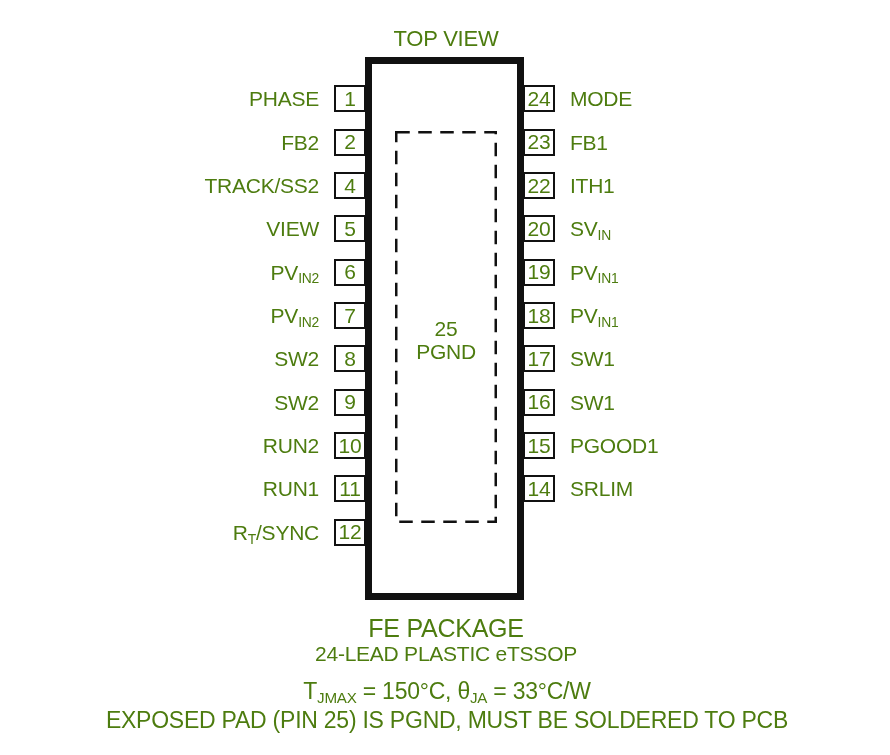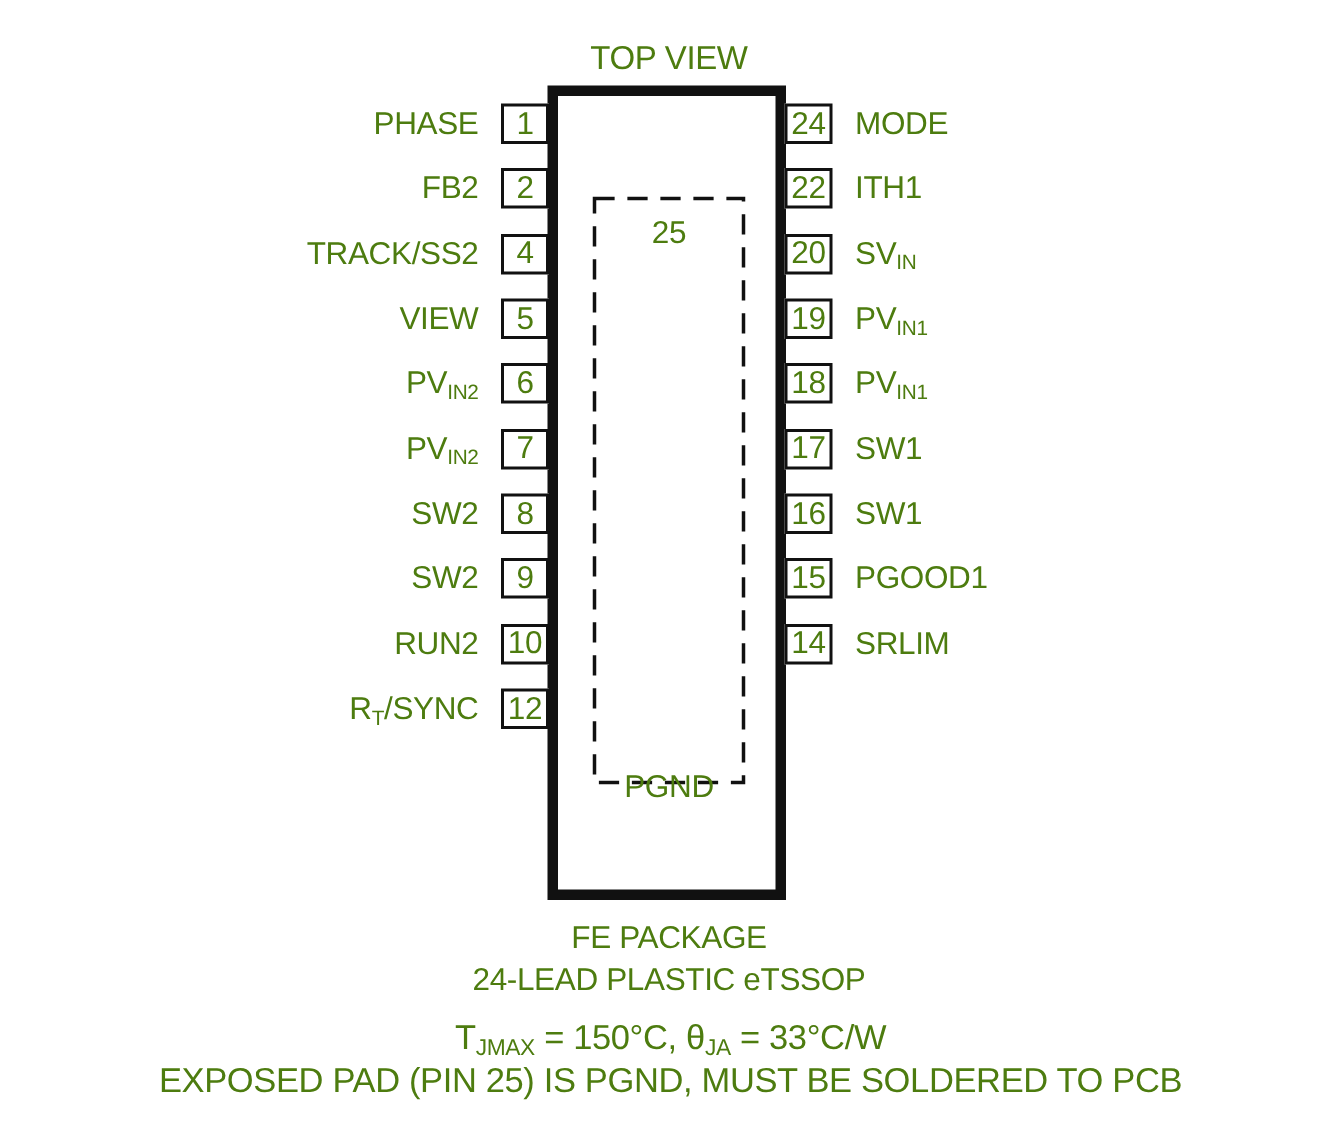--- a/index.html
+++ b/index.html
@@ -39,36 +39,36 @@
     height: 392px;
   }
   .pad-outline { position: absolute; left: 0; top: 0; }
   .pad-text {
     position: absolute;
     left: 0; top: 0;
     width: 100%; height: 100%;
     display: flex;
     flex-direction: column;
     align-items: center;
-    justify-content: space-between;
+    justify-content: center;
     transform: translateY(13px);
     font-size: 21px;
     line-height: 23px;
     text-align: center;
   }
   .pins {
     position: absolute;
     top: 69px;
   }
   .pins-left { left: 0; width: 366px; }
   .pins-right { left: 523px; width: 367px; }
   .pin-row {
     height: 43.35px;
     display: flex;
-    align-items: flex-start;
+    align-items: flex-end;
     gap: 15px;
   }
   .pin-row.left  { justify-content: flex-end; }
   .pin-row.right { justify-content: flex-start; }
   .pin-box {
     width: 32px;
     height: 27px;
     box-sizing: border-box;
     border: 2.5px solid #111111;
     background: #ffffff;
@@ -89,21 +89,21 @@
     top: 0.27em;
     display: inline-block;
     line-height: 1;
   }
   .caption, .note {
     position: absolute;
     transform: translateX(-50%);
     white-space: nowrap;
     text-align: center;
   }
-  .cap1 { left: 446px; top: 614px; font-size: 21px; }
+  .cap1 { left: 446px; top: 614px; font-size: 25px; }
   .cap2 { left: 446px; top: 642px; font-size: 21px; }
   .note1 { left: 447px; top: 678px; font-size: 23px; }
   .note2 { left: 447px; top: 707px; font-size: 23px; }
 </style>
 </head>
 <body>
 
 <div class="canvas" style="color: #4d7c0f; background: rgb(255, 255, 255);">
 
   <div class="top-view">TOP VIEW</div>
@@ -151,31 +151,39 @@
       </div>
       <div class="pin-row left">
         <span class="pin-label"><span>SW2</span></span>
         <span class="pin-box">9</span>
       </div>
       <div class="pin-row left">
         <span class="pin-label"><span>RUN2</span></span>
         <span class="pin-box">10</span>
       </div>
       <div class="pin-row left">
+        <span class="pin-label"><span>RUN1</span></span>
+        <span class="pin-box">11</span>
+      </div>
+      <div class="pin-row left">
         <span class="pin-label"><span>R</span><span class="sub">T</span><span>/SYNC</span></span>
         <span class="pin-box">12</span>
       </div>
     </div>
 
   <div id="right-pins" class="pins pins-right">
       <div class="pin-row right">
         <span class="pin-box">24</span>
         <span class="pin-label"><span>MODE</span></span>
       </div>
       <div class="pin-row right">
+        <span class="pin-box">23</span>
+        <span class="pin-label"><span>FB1</span></span>
+      </div>
+      <div class="pin-row right">
         <span class="pin-box">22</span>
         <span class="pin-label"><span>ITH1</span></span>
       </div>
       <div class="pin-row right">
         <span class="pin-box">20</span>
         <span class="pin-label"><span>SV</span><span class="sub">IN</span></span>
       </div>
       <div class="pin-row right">
         <span class="pin-box">19</span>
         <span class="pin-label"><span>PV</span><span class="sub">IN1</span></span>

